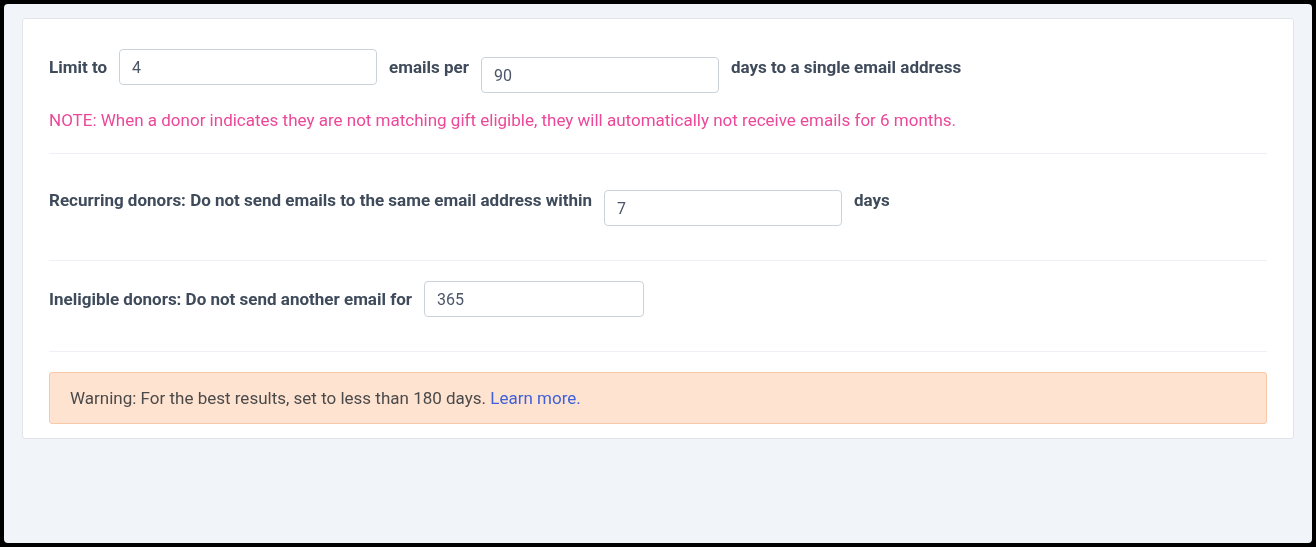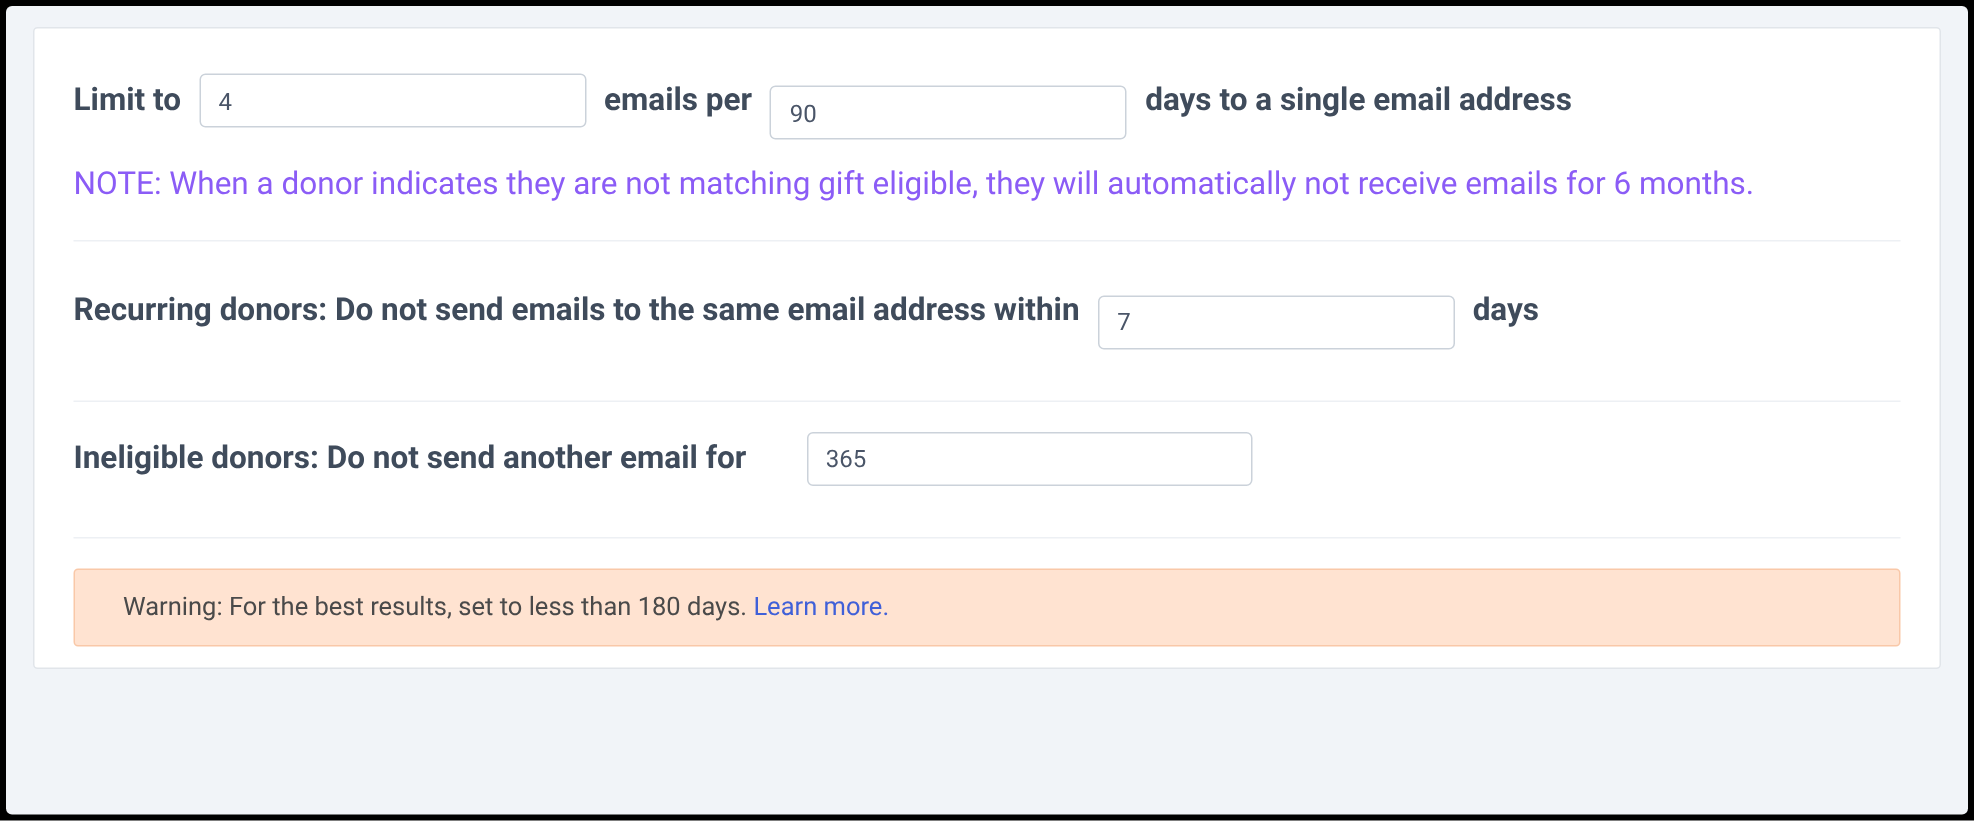--- a/index.html
+++ b/index.html
@@ -51,54 +51,53 @@
       padding-bottom: 0;
     }
     .control-line {
       display: flex;
       align-items: center;
       flex-wrap: wrap;
       gap: 12px;
       margin-bottom: 14px;
     }
     .bold-label {
-      font-size: 21px;
+      font-size: 17px;
       font-weight: 700;
       color: #3f4b5b;
     }
     .num-input {
       height: 36px;
       width: 258px;
       border: 1px solid #cbd2da;
       border-radius: 4px;
       padding: 0 12px;
       font-size: 16px;
       color: #4a5568;
       font-family: inherit;
     }
     .num-input.narrow {
       width: 238px;
       margin-top: 16px;
     }
     .num-input.wide {
-      width: 297px;
-      margin-left: 28px;
+      width: 220px;
     }
     .help-text {
-      font-size: 21px;
-      color: #8b5cf6;
+      font-size: 17px;
+      color: #ec4899;
       line-height: 1.55;
       font-weight: 400;
     }
     .warning-box {
       margin: 4px 0 6px 0;
       background: #ffe3d1;
       border: 1px solid #f9c8a8;
       border-radius: 3px;
-      padding: 15px 32px;
+      padding: 15px 20px;
       font-size: 17px;
       color: #4a4a4a;
     }
     .warning-box a {
       color: #4060d8;
       text-decoration: none;
     }
   </style>
 </head>
 <body>

